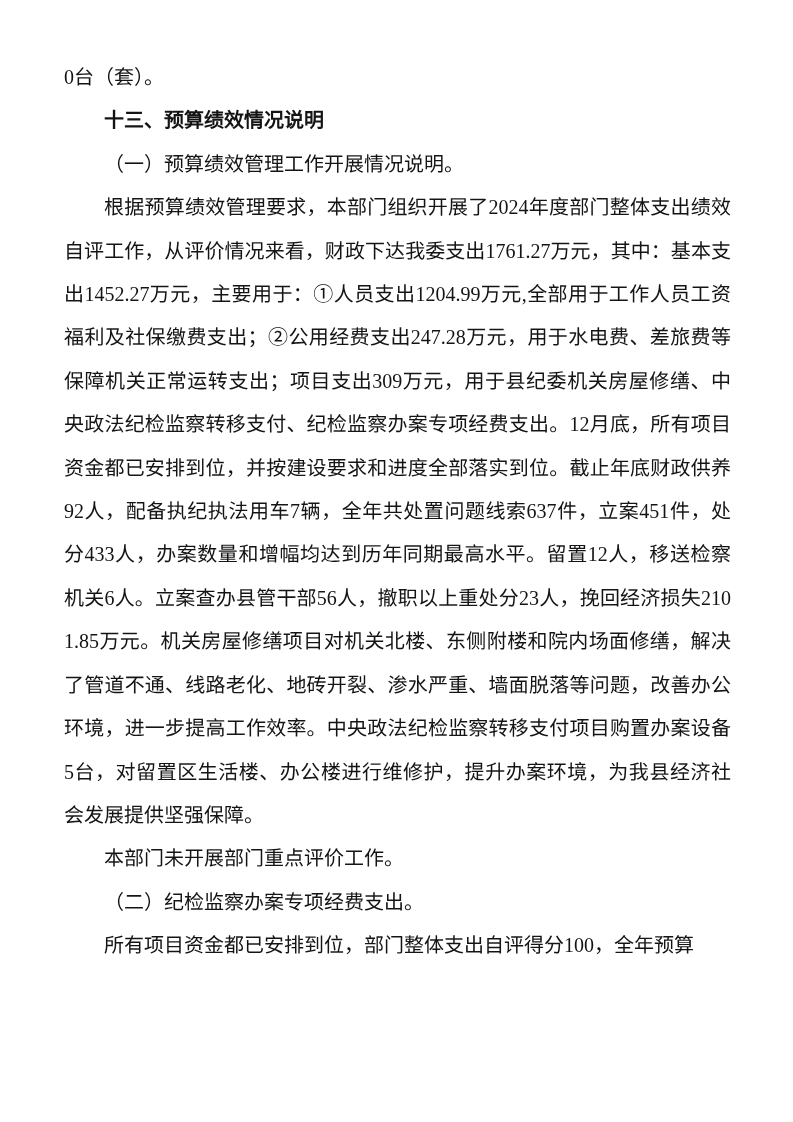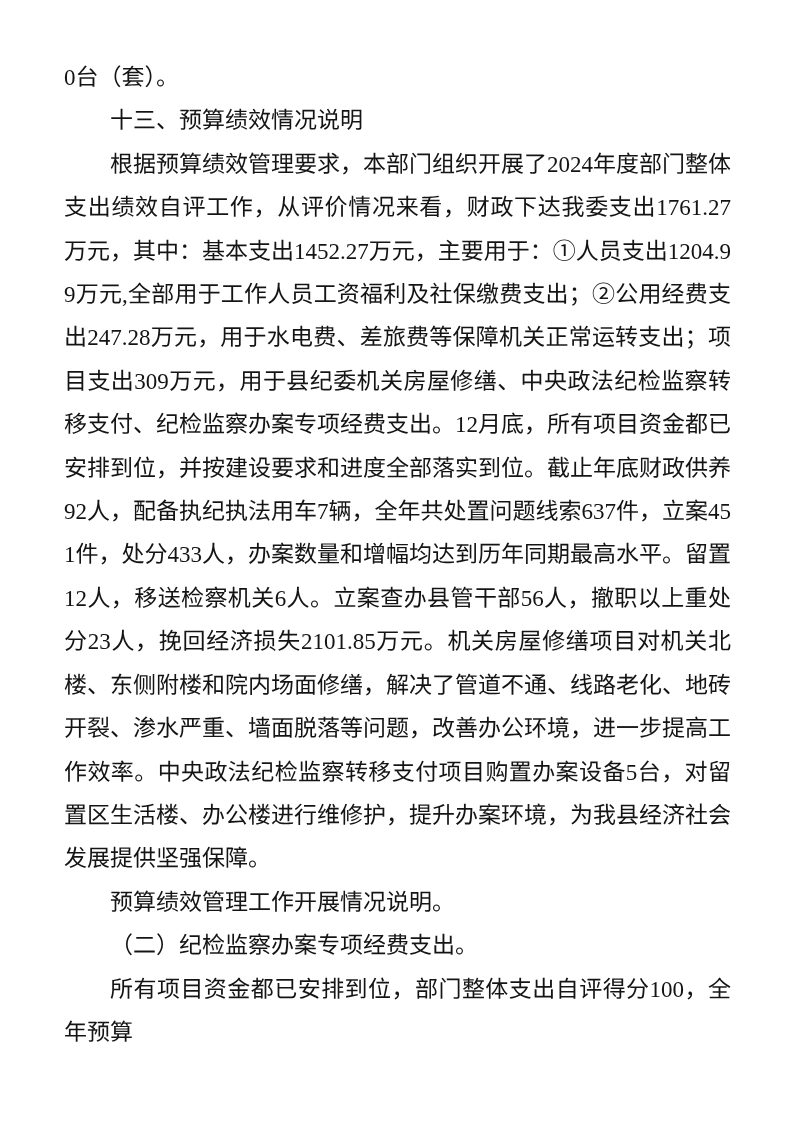--- a/index.html
+++ b/index.html
@@ -9,43 +9,44 @@
     background: #ffffff;
   }
   .page {
     position: relative;
     width: 793px;
     height: 1122px;
     box-sizing: border-box;
     background: #ffffff;
     padding: 56px 62px 0 64px;
     font-family: "Liberation Serif", "DejaVu Serif", serif;
-    font-size: 23px;
+    font-size: 20px;
     line-height: 43.4px;
     color: #141414;
     overflow: hidden;
   }
   .doc-par {
     margin: 0;
     text-align: justify;
     word-break: break-all;
   }
   .indent {
     text-indent: 2em;
   }
   .heading {
-    font-weight: 400;
+    font-weight: 700;
     font-family: "Liberation Sans", "DejaVu Sans", sans-serif;
   }
 </style>
 </head>
 <body>
 
 <main class="page">
   <div id="doc-body">
       <p class="doc-par">0台（套）。</p>
       <p class="doc-par indent heading">十三、预算绩效情况说明</p>
+      <p class="doc-par indent">（一）预算绩效管理工作开展情况说明。</p>
       <p class="doc-par indent">根据预算绩效管理要求，本部门组织开展了2024年度部门整体支出绩效自评工作，从评价情况来看，财政下达我委支出1761.27万元，其中：基本支出1452.27万元，主要用于：①人员支出1204.99万元,全部用于工作人员工资福利及社保缴费支出；②公用经费支出247.28万元，用于水电费、差旅费等保障机关正常运转支出；项目支出309万元，用于县纪委机关房屋修缮、中央政法纪检监察转移支付、纪检监察办案专项经费支出。12月底，所有项目资金都已安排到位，并按建设要求和进度全部落实到位。截止年底财政供养92人，配备执纪执法用车7辆，全年共处置问题线索637件，立案451件，处分433人，办案数量和增幅均达到历年同期最高水平。留置12人，移送检察机关6人。立案查办县管干部56人，撤职以上重处分23人，挽回经济损失2101.85万元。机关房屋修缮项目对机关北楼、东侧附楼和院内场面修缮，解决了管道不通、线路老化、地砖开裂、渗水严重、墙面脱落等问题，改善办公环境，进一步提高工作效率。中央政法纪检监察转移支付项目购置办案设备5台，对留置区生活楼、办公楼进行维修护，提升办案环境，为我县经济社会发展提供坚强保障。</p>
-      <p class="doc-par indent">预算绩效管理工作开展情况说明。</p>
+      <p class="doc-par indent">本部门未开展部门重点评价工作。</p>
       <p class="doc-par indent">（二）纪检监察办案专项经费支出。</p>
       <p class="doc-par indent">所有项目资金都已安排到位，部门整体支出自评得分100，全年预算</p>
     </div>
 </main>
 
 </body></html>

